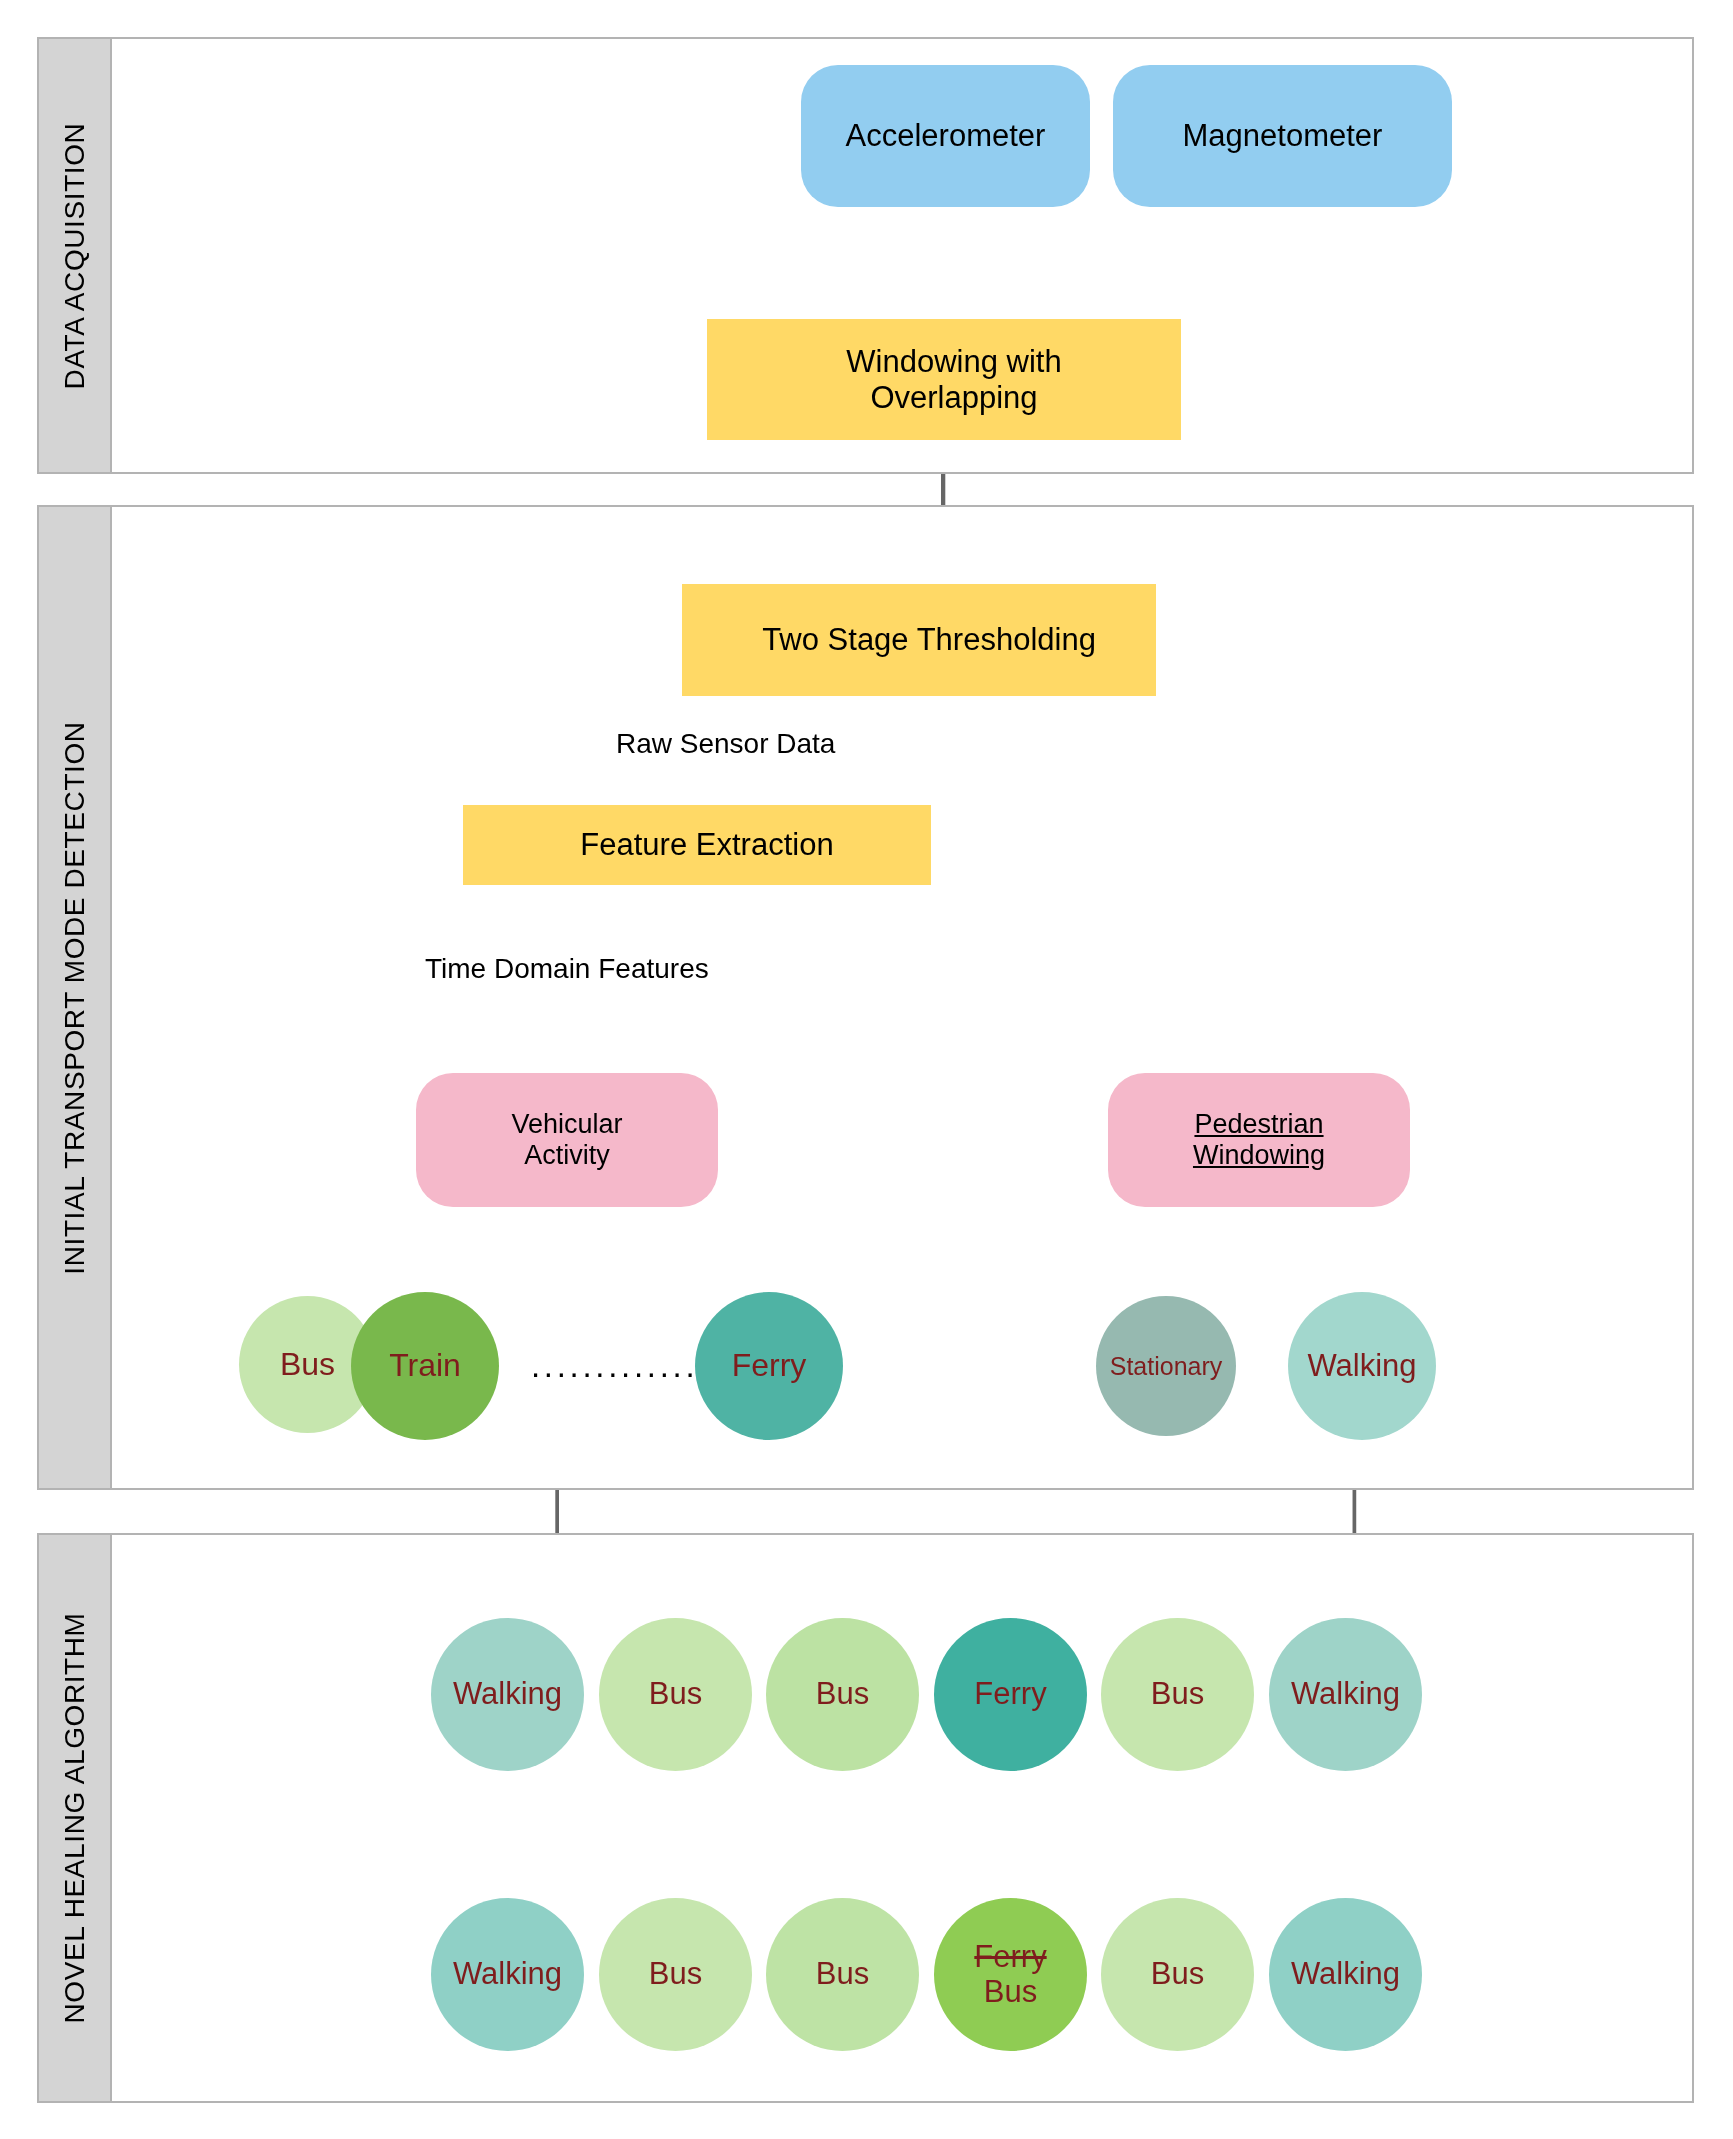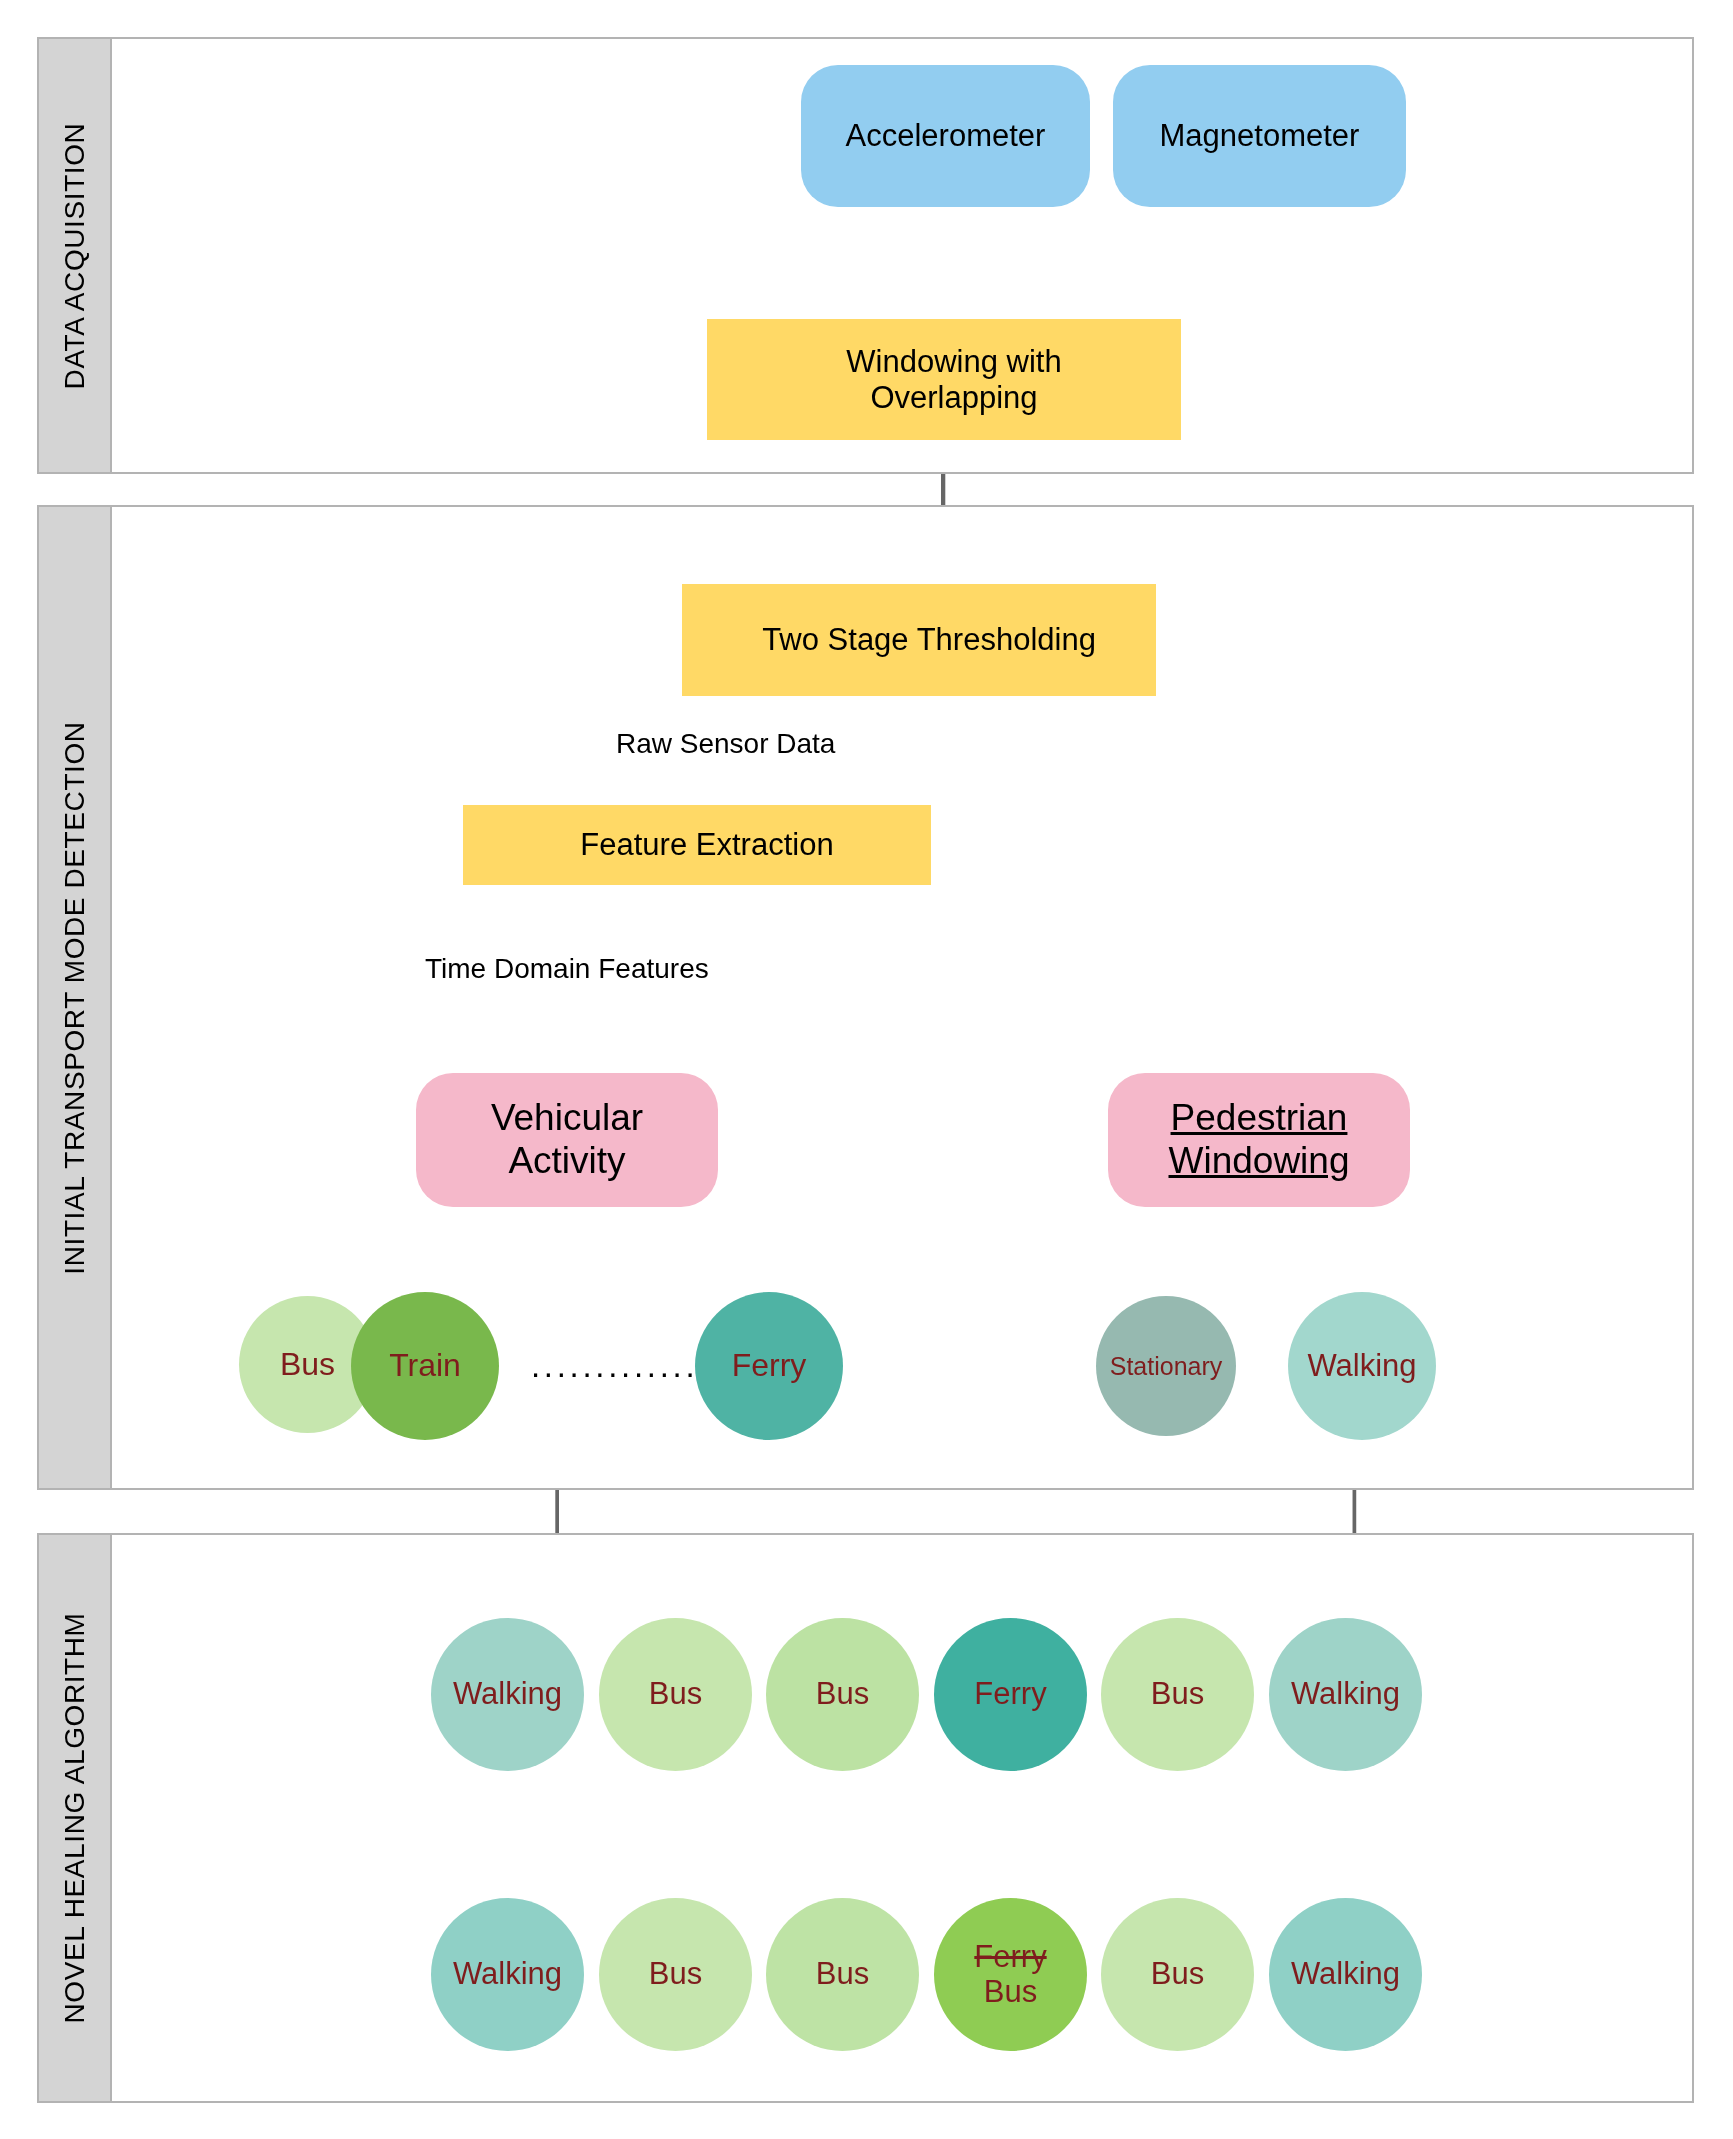--- a/index.html
+++ b/index.html
@@ -18,21 +18,21 @@
   .body-area{position:absolute;left:73px;top:0;right:0;bottom:0;}
 
   
   #edges{position:absolute;left:0;top:0;width:1733px;height:2140px;pointer-events:none;}
 
   
   .node{position:absolute;box-sizing:border-box;display:flex;align-items:center;
         justify-content:center;text-align:center;color:#000;line-height:1.15;}
   .sensor{background:#92cdf0;border-radius:37px;font-size:31px;}
   .proc{background:#ffd966;font-size:31px;padding-left:20px;}
-  .activity{background:#f5b8ca;border-radius:37px;font-size:37px;}
+  .activity{background:#f5b8ca;border-radius:37px;font-size:27px;}
 
   .circle{position:absolute;border-radius:50%;display:flex;align-items:center;
           justify-content:center;text-align:center;color:#7f1d1d;line-height:1.12;}
 
   .edge-label{position:absolute;font-size:28px;color:#000;white-space:nowrap;}
 
   .dots{position:absolute;font-size:33px;letter-spacing:3.7px;color:#000;white-space:nowrap;}
 
   .healed{display:flex;flex-direction:column;align-items:center;justify-content:center;}
   .healed .old{text-decoration:line-through;}
@@ -103,21 +103,21 @@
   <div class="section" style="left:37px;top:1533px;width:1657px;height:570px;">
     <div class="section-label">
       <span>NOVEL HEALING ALGORITHM</span>
     </div>
     <div class="body-area"></div>
   </div>
 
   <div class="node sensor" style="left:801px;top:65px;width:289px;height:142px;">
     <span>Accelerometer</span>
   </div>
-  <div class="node sensor" style="left:1113px;top:65px;width:293px;height:142px;">
+  <div class="node sensor" style="left:1113px;top:65px;width:339px;height:142px;">
     <span>Magnetometer</span>
   </div>
 
   <div class="node proc" style="left:707px;top:319px;width:474px;height:121px;flex-direction:column;">
     <span>Windowing with</span>
     <span>Overlapping</span>
   </div>
 
   <div class="node proc" style="left:682px;top:584px;width:474px;height:112px;">
     <span>Two Stage Thresholding</span>

